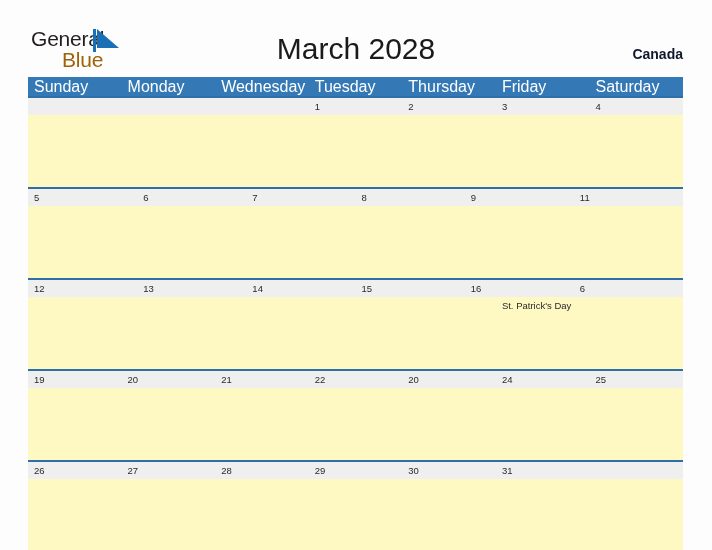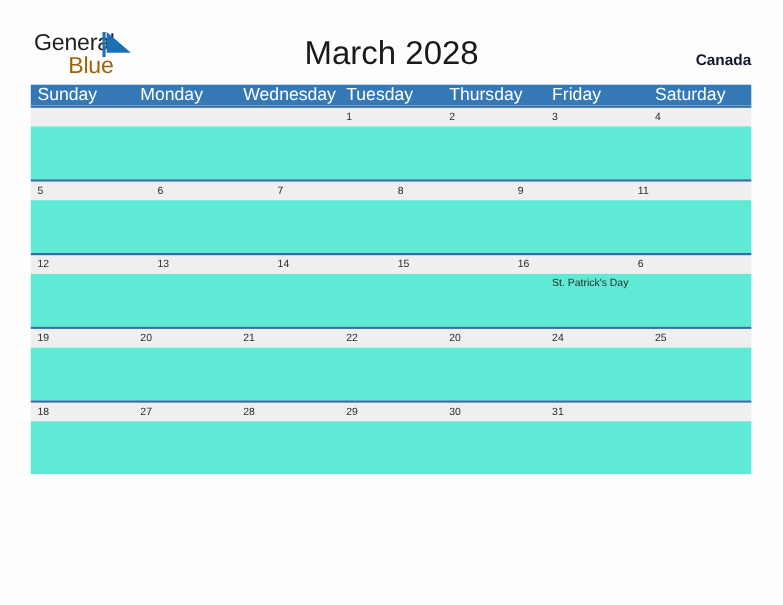--- a/index.html
+++ b/index.html
@@ -127,22 +127,22 @@
     font-size: 9.5px;
     color: #2a2a2a;
     line-height: 17px;
   }
   .week:first-of-type .daynum {
     line-height: 19px;
   }
   .week-body {
     display: flex;
     width: 100%;
-    height: 48px;
-    background: #5eead4;
+    height: 72px;
+    background: #fef9c3;
   }
   .daybody {
     flex: 1 1 0;
     box-sizing: border-box;
     padding: 3px 4px 0 6px;
   }
   .event {
     font-size: 9.5px;
     color: #2a2a2a;
     line-height: 12px;
@@ -316,21 +316,21 @@
             <div class="event"></div>
           </div>
         <div class="daybody">
             <div class="event"></div>
           </div>
       </div>
     </div>
 
     <div class="week">
       <div class="week-dates">
-        <div class="daynum">18</div>
+        <div class="daynum">26</div>
         <div class="daynum">27</div>
         <div class="daynum">28</div>
         <div class="daynum">29</div>
         <div class="daynum">30</div>
         <div class="daynum">31</div>
         <div class="daynum"></div>
       </div>
       <div class="week-body">
         <div class="daybody">
             <div class="event"></div>

